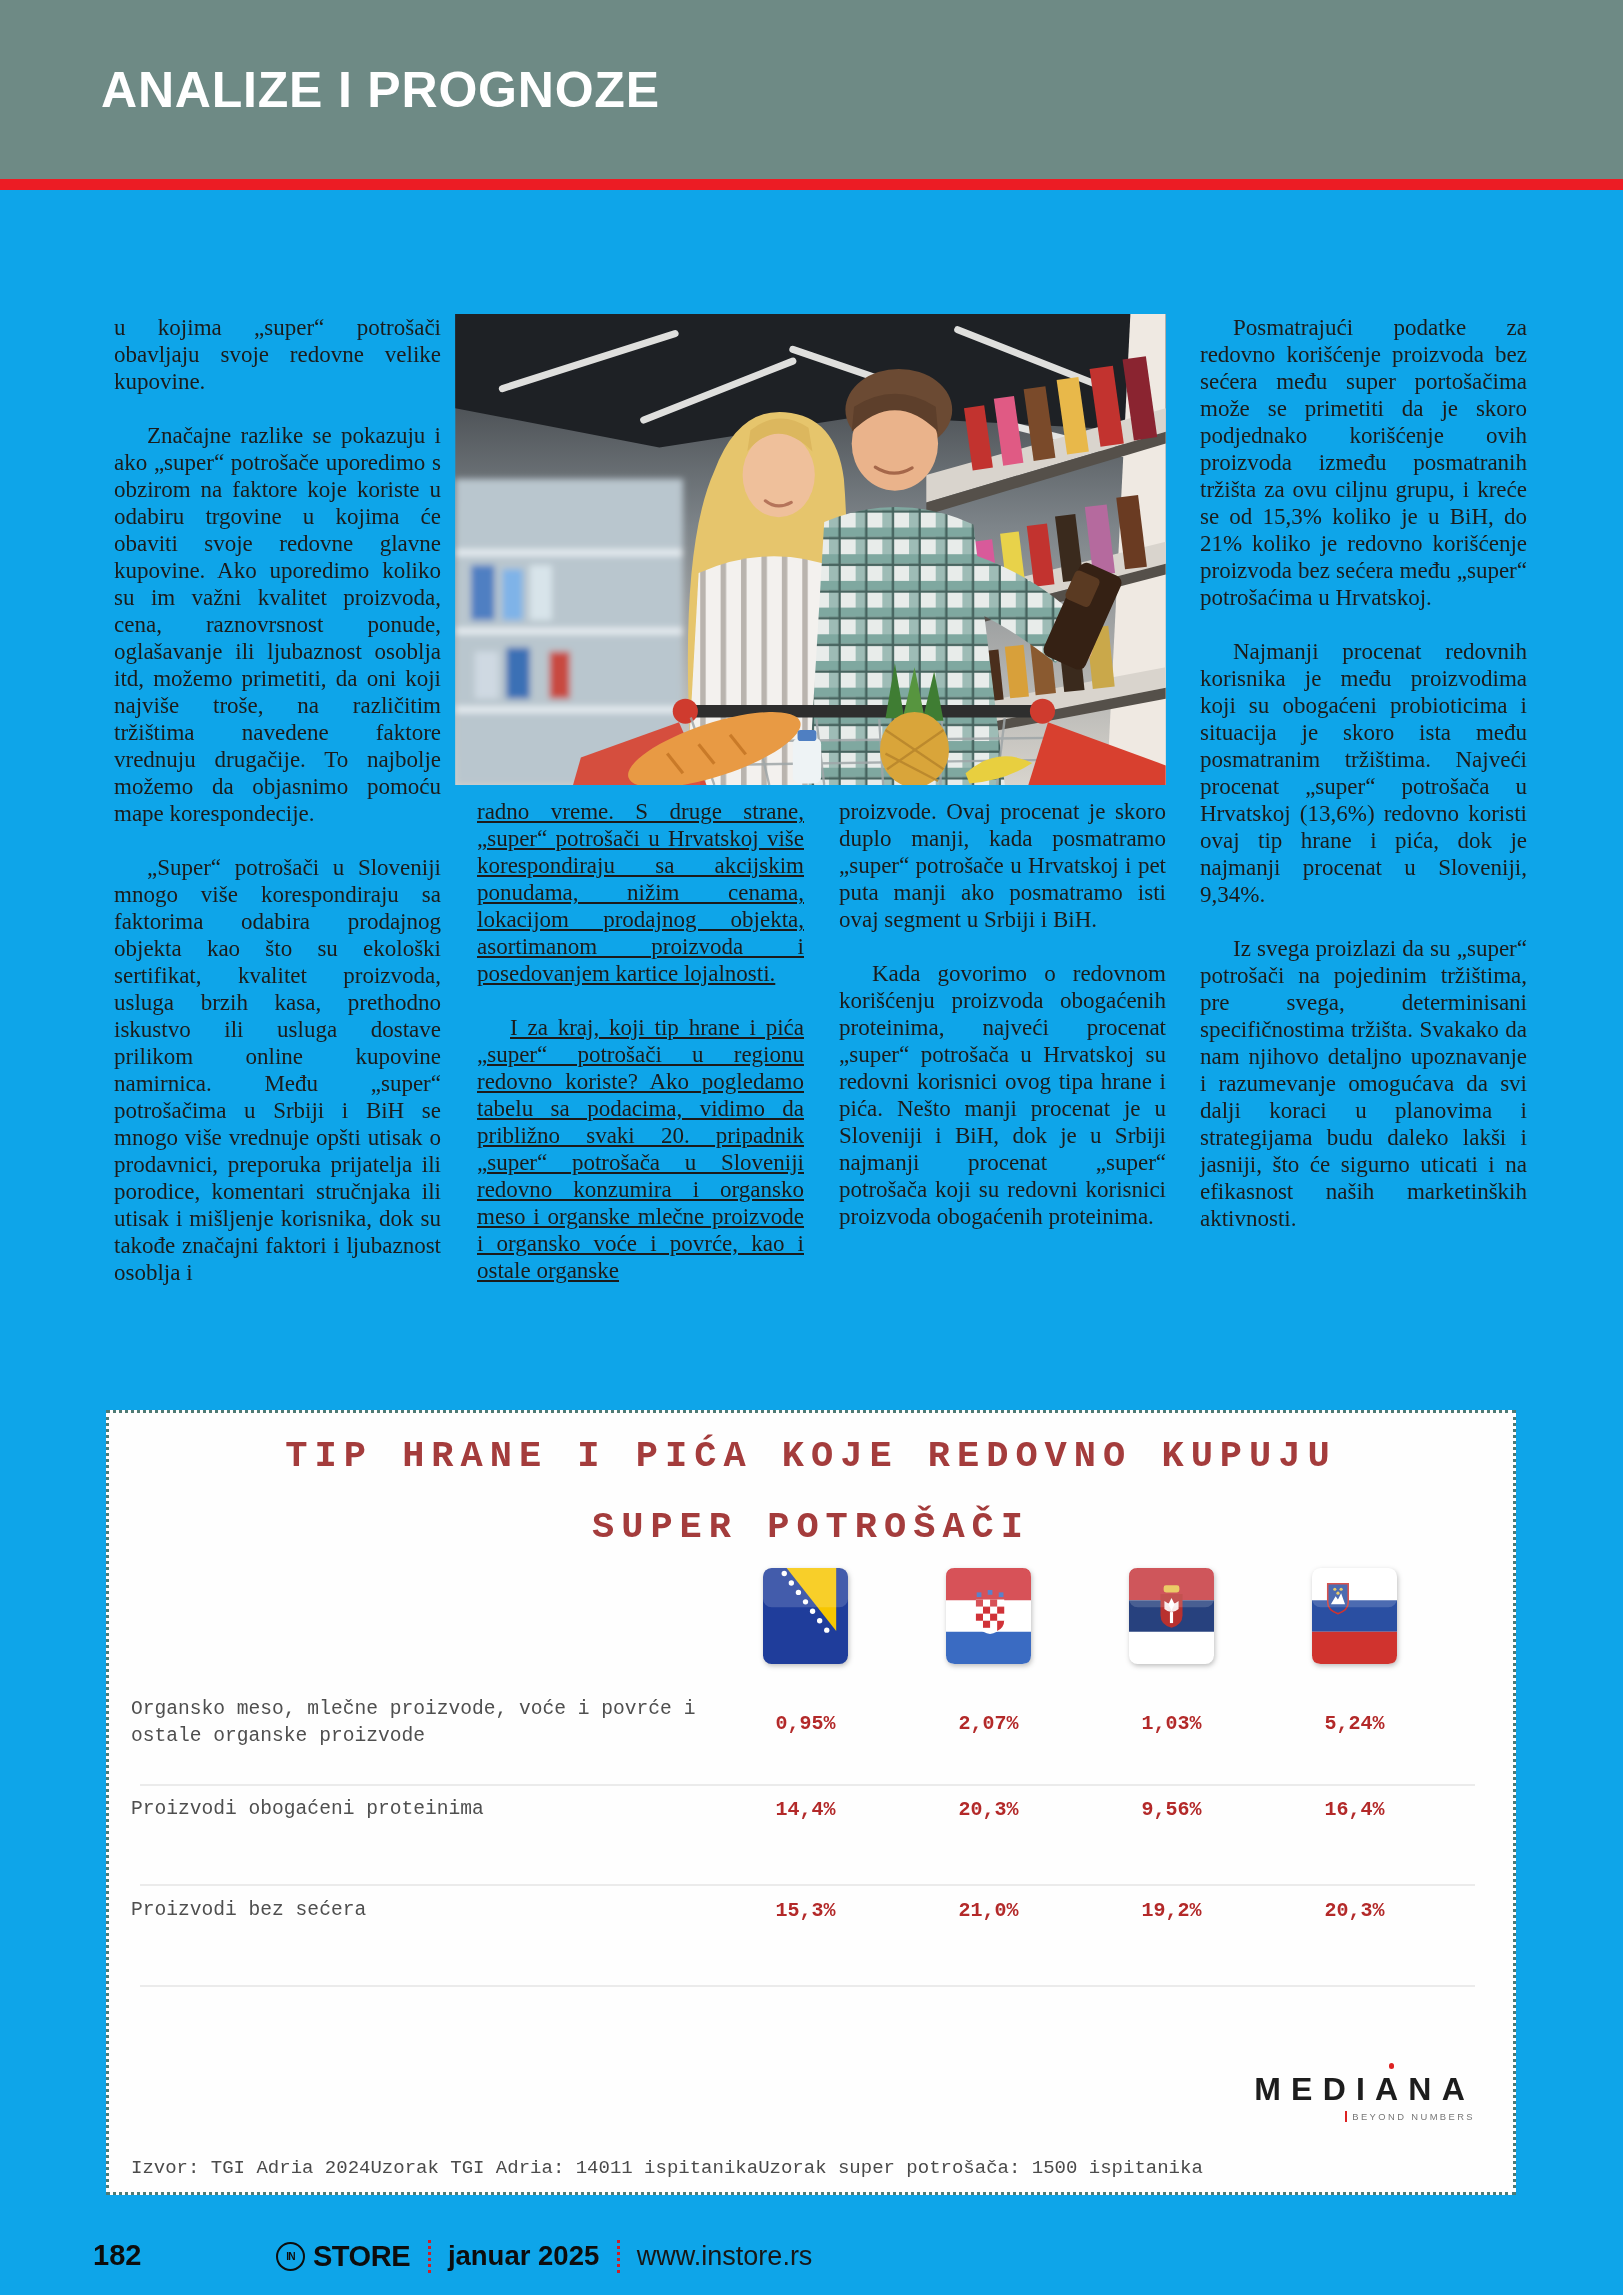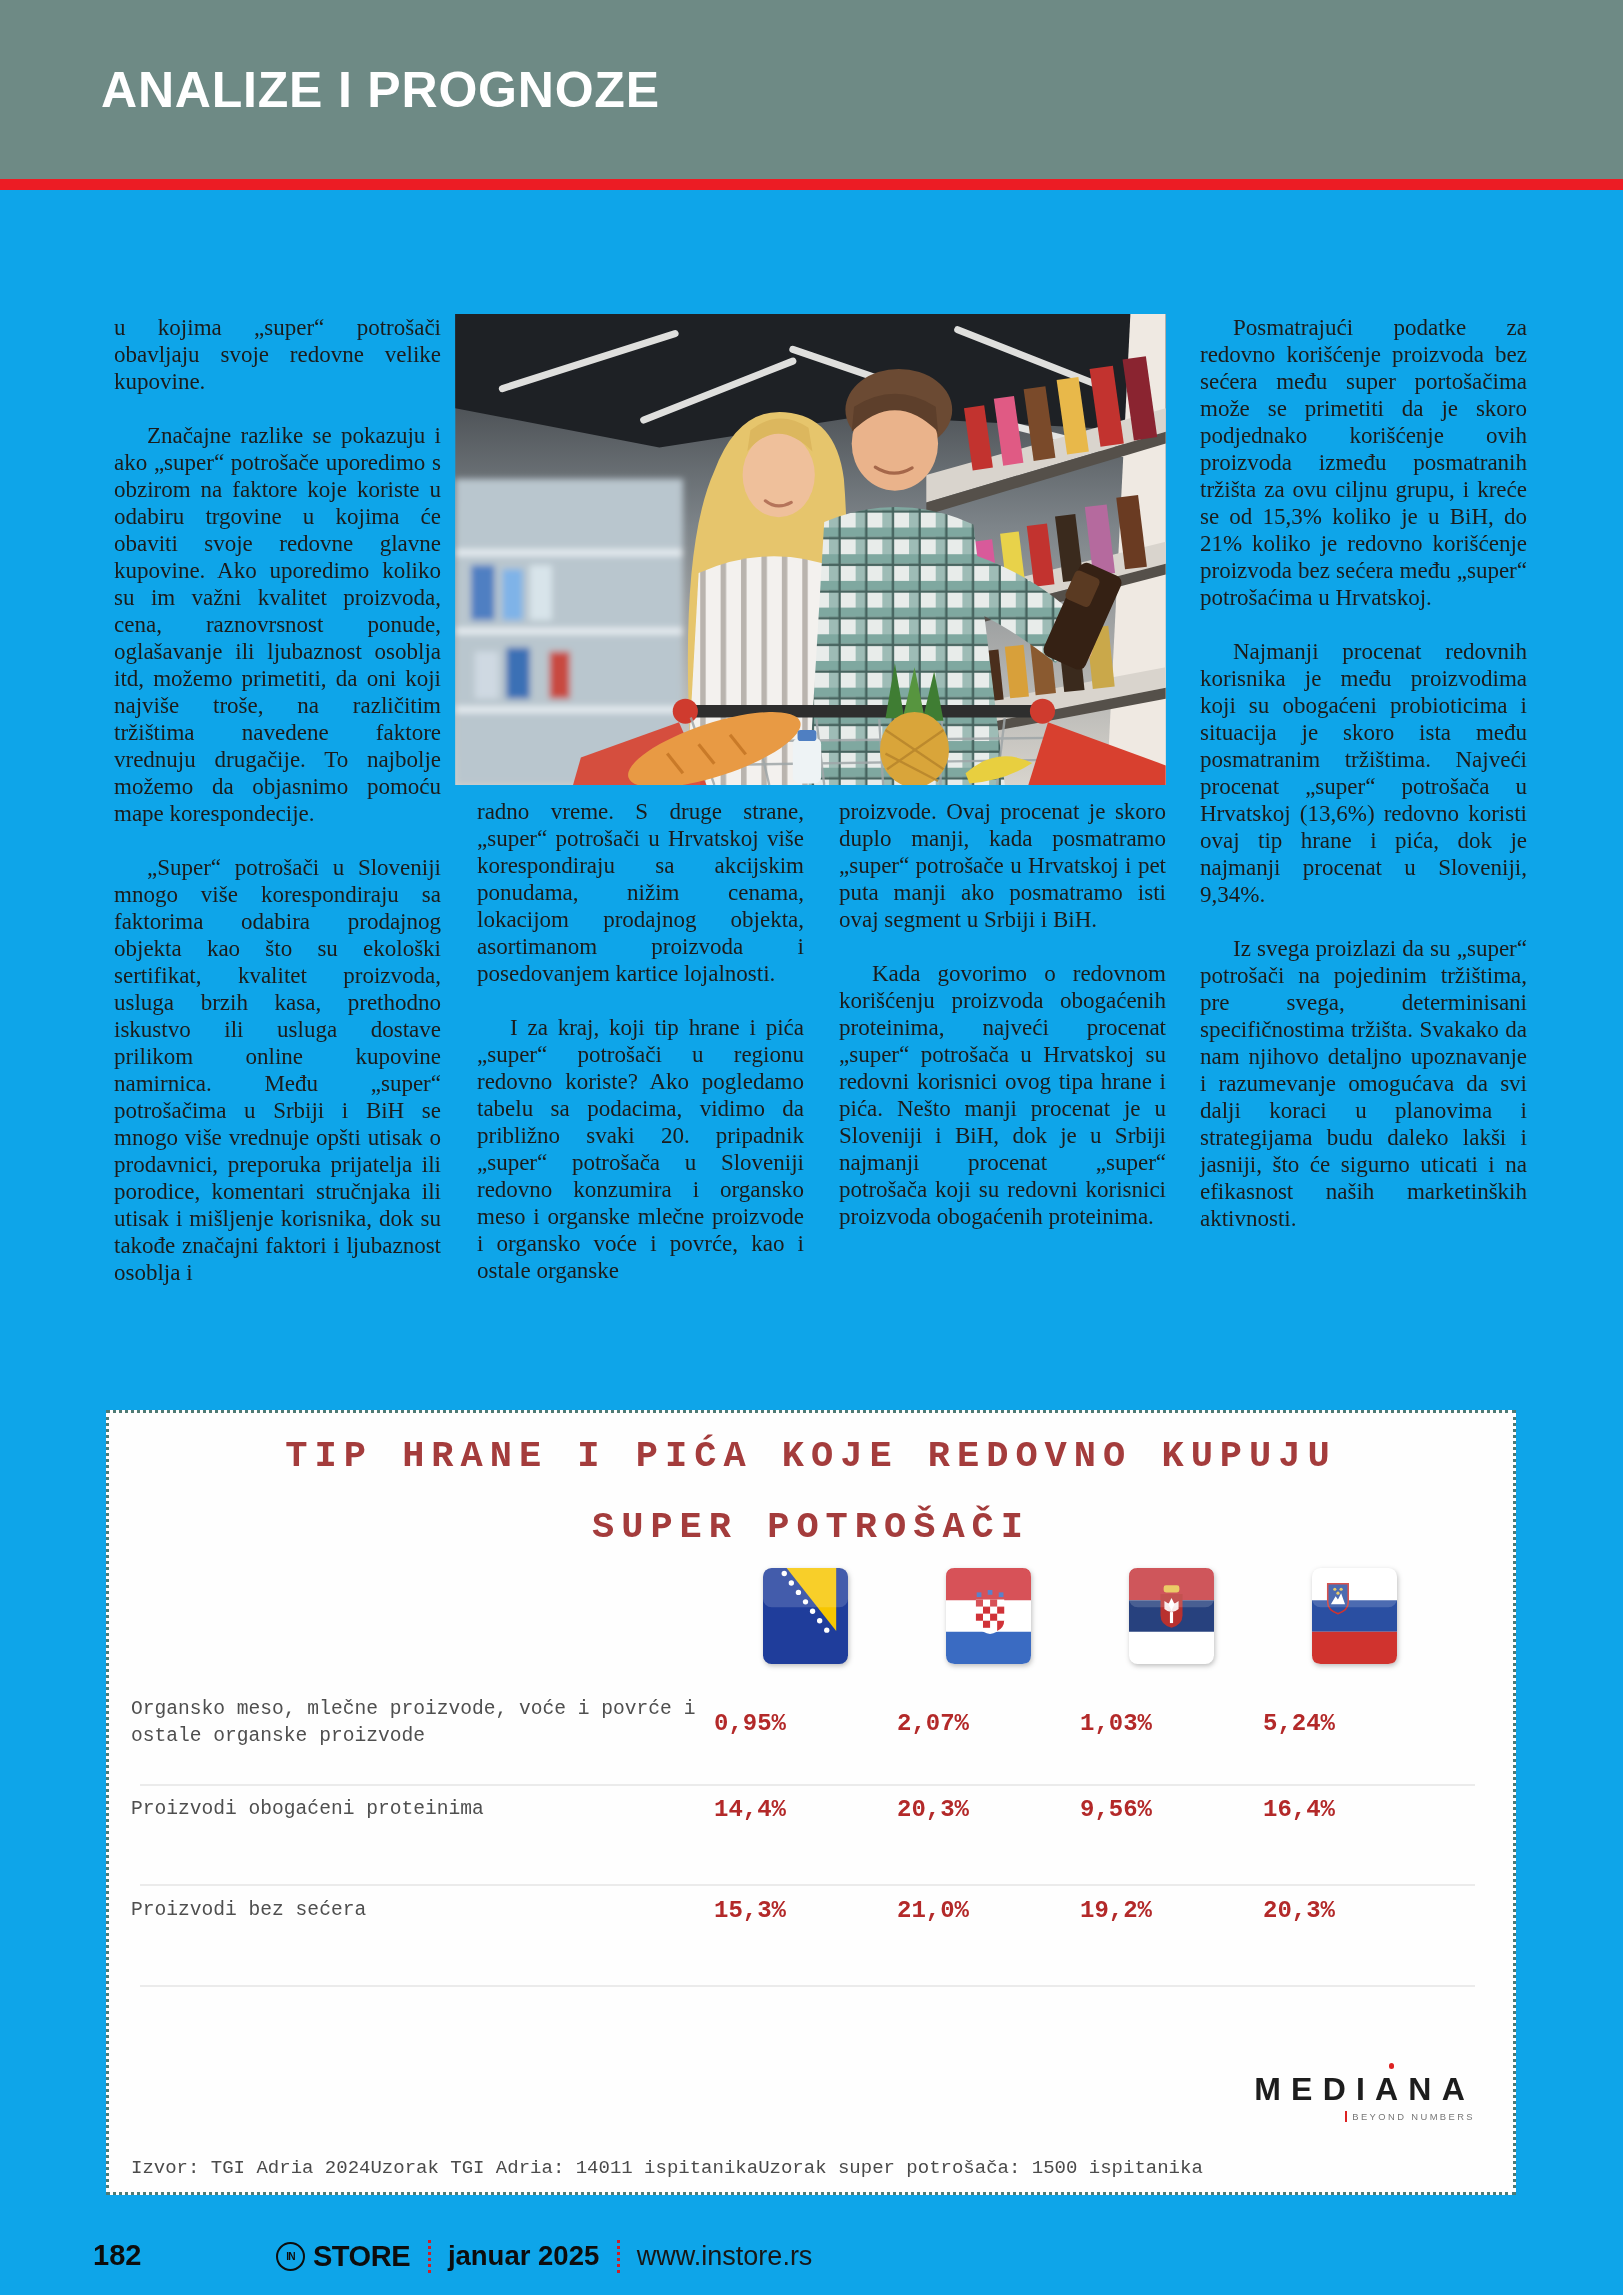--- a/index.html
+++ b/index.html
@@ -26,21 +26,21 @@
        color:#a43c3c;font-size:37px;letter-spacing:7px;white-space:nowrap;}
   .tbl-title.l1{top:22px;}
   .tbl-title.l2{top:93px;}
   .tbl-grid{position:absolute;left:22px;display:grid;grid-template-columns:583px repeat(4,183px);
        align-items:center;width:1315px;}
   .flag-cell{display:flex;justify-content:center;align-items:center;}
   .flag{filter:drop-shadow(1.6px 2.4px 2.4px rgba(0,0,0,0.25));}
   .row-label{font-family:"Liberation Mono","DejaVu Sans Mono",monospace;font-size:19.6px;
        color:#4f4f4f;line-height:27px;}
   .row-val{font-family:"Liberation Mono","DejaVu Sans Mono",monospace;font-weight:700;
-       font-size:24px;color:#b32929;}
+       font-size:20px;color:#b32929;text-align:center;}
   .sep{position:absolute;left:31px;width:1335px;height:1.6px;background:#ebebeb;}
   .mediana{position:absolute;right:38px;top:658px;text-align:right;}
   .mediana .word{position:relative;display:inline-block;
        font-family:"Liberation Sans","DejaVu Sans",sans-serif;font-size:32px;font-weight:700;
        letter-spacing:10.2px;color:#1d1d1d;}
   .mediana .dot{position:absolute;left:61%;top:-7.9px;width:5.5px;height:5.5px;background:#d22;border-radius:50%;}
   .mediana .tag{margin-top:3.1px;font-family:"Liberation Sans",sans-serif;font-size:9.4px;
        letter-spacing:2.4px;color:#777;border-left:2.4px solid #d22;padding-left:5px;display:inline-block;}
   .sources{position:absolute;left:22px;right:22px;bottom:12.6px;display:flex;
        justify-content:flex-start;font-family:"Liberation Mono","DejaVu Sans Mono",monospace;
@@ -214,21 +214,21 @@
         <rect x="436" y="530" width="24" height="14" rx="4" fill="#4f7fc2"></rect>
       </g>
     </svg>
   </div>
 
   <div class="col" style="left:102px;top:314px;height:1037px;">
     <p class="cont">u kojima „super“ potrošači obavljaju svoje redovne velike kupovine.</p>
     <p>Značajne razlike se pokazuju i ako „super“ potrošače uporedimo s obzirom na faktore koje koriste u odabiru trgovine u kojima će obaviti svoje redovne glavne kupovine. Ako uporedimo koliko su im važni kvalitet proizvoda, cena, raznovrsnost ponude, oglašavanje ili ljubaznost osoblja itd, možemo primetiti, da oni koji najviše troše, na različitim tržištima navedene faktore vrednuju drugačije. To najbolje možemo da objasnimo pomoću mape korespondecije.</p>
     <p>„Super“ potrošači u Sloveniji mnogo više korespondiraju sa faktorima odabira prodajnog objekta kao što su ekološki sertifikat, kvalitet proizvoda, usluga brzih kasa, prethodno iskustvo ili usluga dostave prilikom online kupovine namirnica. Među „super“ potrošačima u Srbiji i BiH se mnogo više vrednuje opšti utisak o prodavnici, preporuka prijatelja ili porodice, komentari stručnjaka ili utisak i mišljenje korisnika, dok su takođe značajni faktori i ljubaznost osoblja i</p>
   </div>
-  <div class="col" style="left:465px;top:798px;height:565px;">
+  <div class="col" style="left:465px;top:798px;height:565px;text-decoration:underline;">
     <p class="cont">radno vreme. S druge strane, „super“ potrošači u Hrvatskoj više korespondiraju sa akcijskim ponudama, nižim cenama, lokacijom prodajnog objekta, asortimanom proizvoda i posedovanjem kartice lojalnosti.</p>
     <p>I za kraj, koji tip hrane i pića „super“ potrošači u regionu redovno koriste? Ako pogledamo tabelu sa podacima, vidimo da približno svaki 20. pripadnik „super“ potrošača u Sloveniji redovno konzumira i organsko meso i organske mlečne proizvode i organsko voće i povrće, kao i ostale organske</p>
   </div>
   <div class="col" style="left:827px;top:798px;height:565px;">
     <p class="cont">proizvode. Ovaj procenat je skoro duplo manji, kada posmatramo „super“ potrošače u Hrvatskoj i pet puta manji ako posmatramo isti ovaj segment u Srbiji i BiH.</p>
     <p>Kada govorimo o redovnom korišćenju proizvoda obogaćenih proteinima, najveći procenat „super“ potrošača u Hrvatskoj su redovni korisnici ovog tipa hrane i pića. Nešto manji procenat je u Sloveniji i BiH, dok je u Srbiji najmanji procenat „super“ potrošača koji su redovni korisnici proizvoda obogaćenih proteinima.</p>
   </div>
   <div class="col" style="left:1188px;top:314px;height:1068px;">
     <p>Posmatrajući podatke za redovno korišćenje proizvoda bez sećera među super portošačima može se primetiti da je skoro podjednako korišćenje ovih proizvoda između posmatranih tržišta za ovu ciljnu grupu, i kreće se od 15,3% koliko je u BiH, do 21% koliko je redovno korišćenje proizvoda bez sećera među „super“ potrošaćima u Hrvatskoj.</p>
     <p>Najmanji procenat redovnih korisnika je među proizvodima koji su obogaćeni probioticima i situacija je skoro ista među posmatranim tržištima. Najveći procenat „super“ potrošača u Hrvatskoj (13,6%) redovno koristi ovaj tip hrane i pića, dok je najmanji procenat u Sloveniji, 9,34%.</p>

